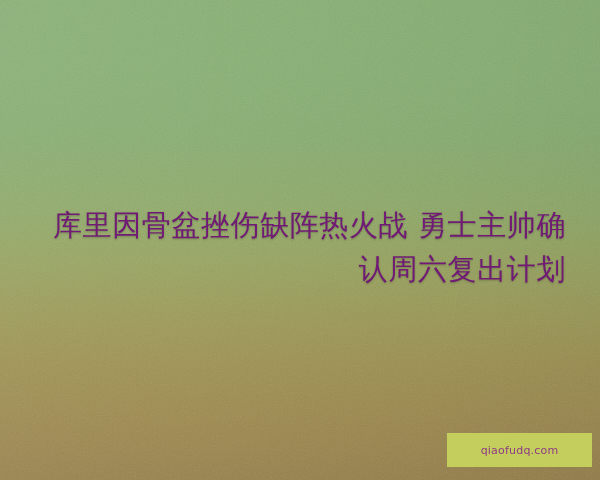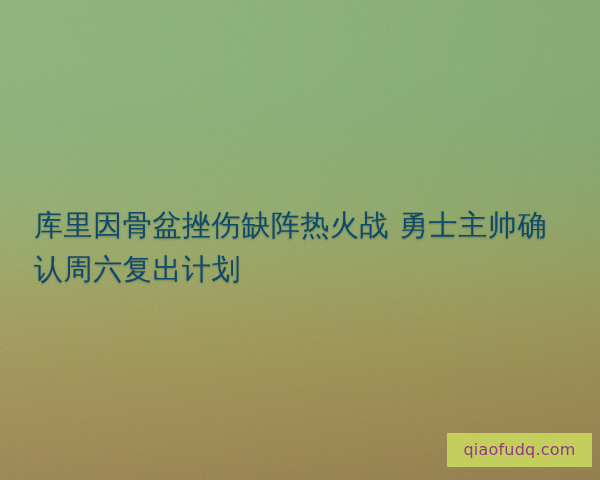--- a/index.html
+++ b/index.html
@@ -57,22 +57,22 @@
     opacity: 0.30;
     pointer-events: none;
   }
 
   
   #headline {
     position: absolute;
     left: 0;
     right: 0;
     top: 203px;
-    text-align: left;
-    color: #0c4a6e;
+    text-align: right;
+    color: #701a75;
     font-size: 29px;
     line-height: 44px;
     letter-spacing: 0.6px;
     font-weight: 400;
     font-family: "DejaVu Sans", "Liberation Sans", sans-serif;
     text-shadow: 0 1px 2px rgba(40,46,26,0.30);
     padding: 0 34px;
     white-space: pre-line;
   }
 
@@ -83,21 +83,21 @@
     top: 433px;
     width: 145px;
     height: 34px;
     background: #c4ce5d;
     display: flex;
     align-items: center;
     justify-content: center;
   }
   #watermark-text {
     color: #8e3a86;
-    font-size: 16px;
+    font-size: 11px;
     letter-spacing: 0.2px;
     font-family: "DejaVu Sans", "Liberation Sans", sans-serif;
     line-height: 1;
   }
 </style>
 </head>
 <body>
 
 <div id="stage">
 

